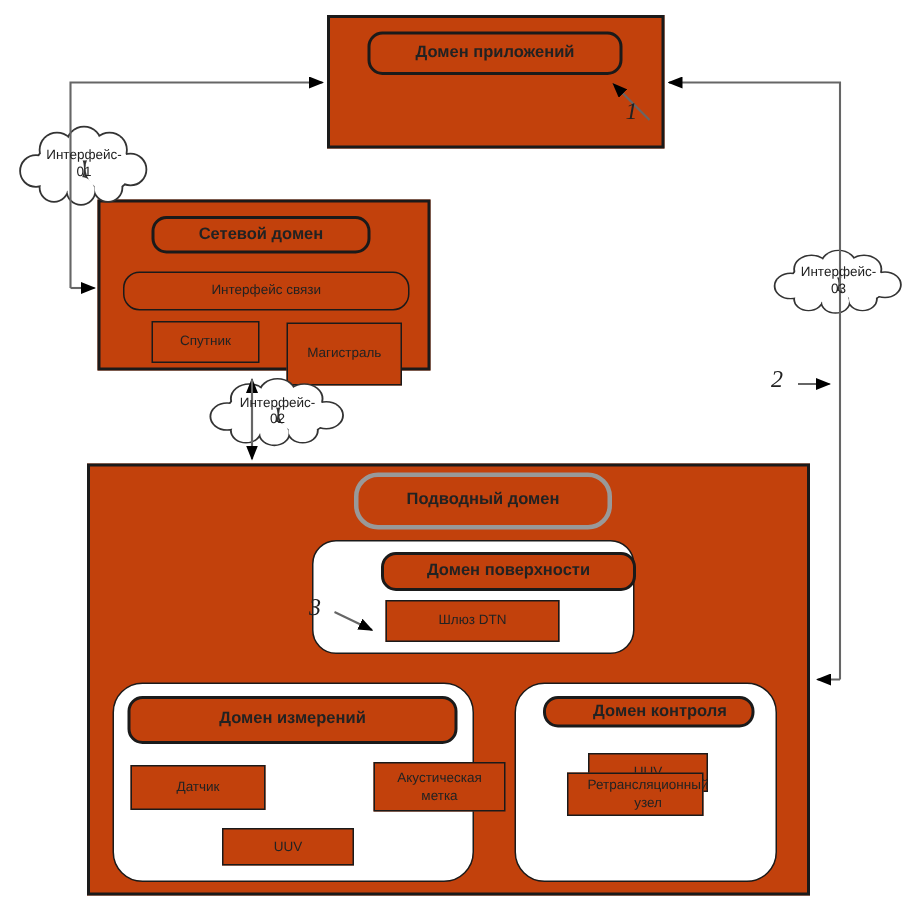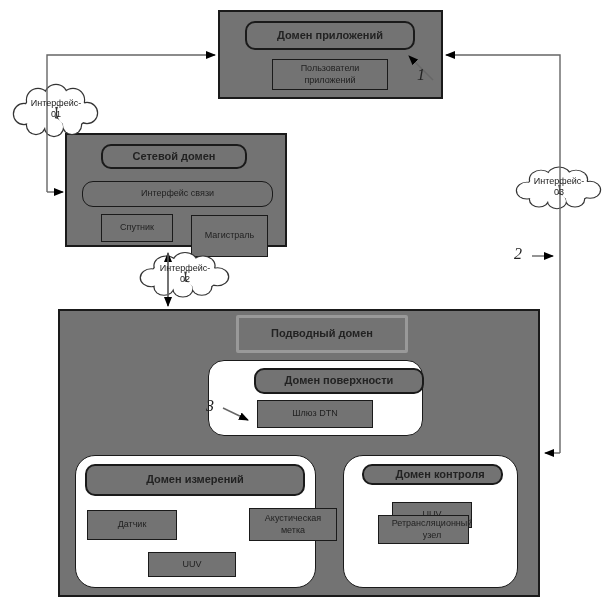--- a/index.html
+++ b/index.html
@@ -1,50 +1,49 @@
 <!DOCTYPE html>
 <html><head>
 <meta charset="utf-8">
 <style>
   html,body{margin:0;padding:0;background:#fff;}
   #stage{
     position:relative;width:615px;height:609px;background:#fff;overflow:hidden;
     font-family:"Liberation Sans","DejaVu Sans",sans-serif;color:#1a1a1a;
   }
   .box{
-    position:absolute;background:#737373;border:1.5px solid #1a1a1a;box-sizing:border-box;
+    position:absolute;background:#c2410c;border:1.5px solid #1a1a1a;box-sizing:border-box;
     display:flex;align-items:center;justify-content:center;text-align:center;
     font-size:9px;line-height:1.25;color:#222;padding:1px 3px;z-index:2;
   }
   .outer{border-width:2px;z-index:1;}
   .titlebox{border-radius:10px;border-width:2px;font-weight:bold;font-size:11px;z-index:3;}
   .container-r{position:absolute;background:#fff;border:1.7px solid #1a1a1a;
     box-sizing:border-box;border-radius:20px;z-index:2;}
-  .u-title{border:3.5px solid #999;border-radius:2px;font-weight:bold;font-size:11px;z-index:3;}
+  .u-title{border:3.5px solid #999;border-radius:16px;font-weight:bold;font-size:11px;z-index:3;}
   .overlay{position:absolute;left:0;top:0;z-index:4;pointer-events:none;}
   .cloud-stroke{fill:#fff;stroke:#333;stroke-width:2.4;}
   .cloud-fill{fill:#fff;stroke:none;}
   .conn{stroke:#666;stroke-width:1.4;fill:none;}
   .cloud-label{
     position:absolute;z-index:5;text-align:center;font-size:9px;line-height:1.2;color:#222;
   }
   .cloud-label span{display:block;}
   .callout{
     position:absolute;z-index:5;font-family:"Liberation Serif","DejaVu Serif",serif;
     font-style:italic;font-size:16px;color:#222;
   }
 </style>
 </head>
 <body>
 
 <div id="stage">
 
   <div class="box outer" style="left:218px;top:10px;width:225px;height:89px;"></div>
   <div class="box titlebox" style="left:245px;top:21px;width:170px;height:29px;">Домен приложений</div>
-  <div class="box" style="left:272px;top:59px;width:116px;height:31px;">Пользователи приложений</div>
 
   <div class="box outer" style="left:65px;top:133px;width:222px;height:114px;"></div>
   <div class="box titlebox" style="left:101px;top:144px;width:146px;height:25px;">Сетевой домен</div>
   <div class="box" style="left:82px;top:181px;width:191px;height:26px;border-radius:11px;">Интерфейс связи</div>
   <div class="box" style="left:101px;top:214px;width:72px;height:28px;">Спутник</div>
   <div class="box" style="left:191px;top:215px;width:77px;height:42px;">Магистраль</div>
 
   <div class="box outer" style="left:58px;top:309px;width:482px;height:288px;"></div>
   <div class="box u-title" style="left:236px;top:315px;width:172px;height:38px;">Подводный домен</div>
 

